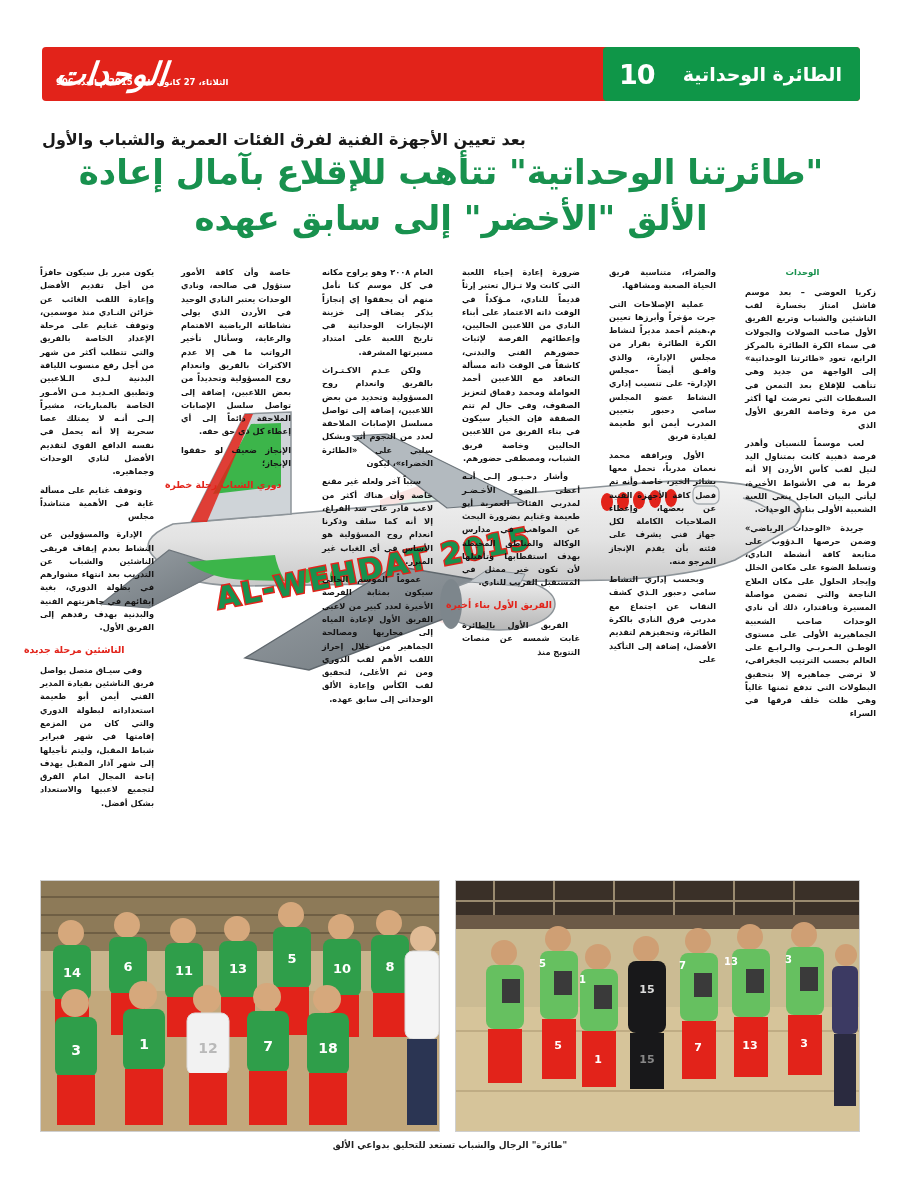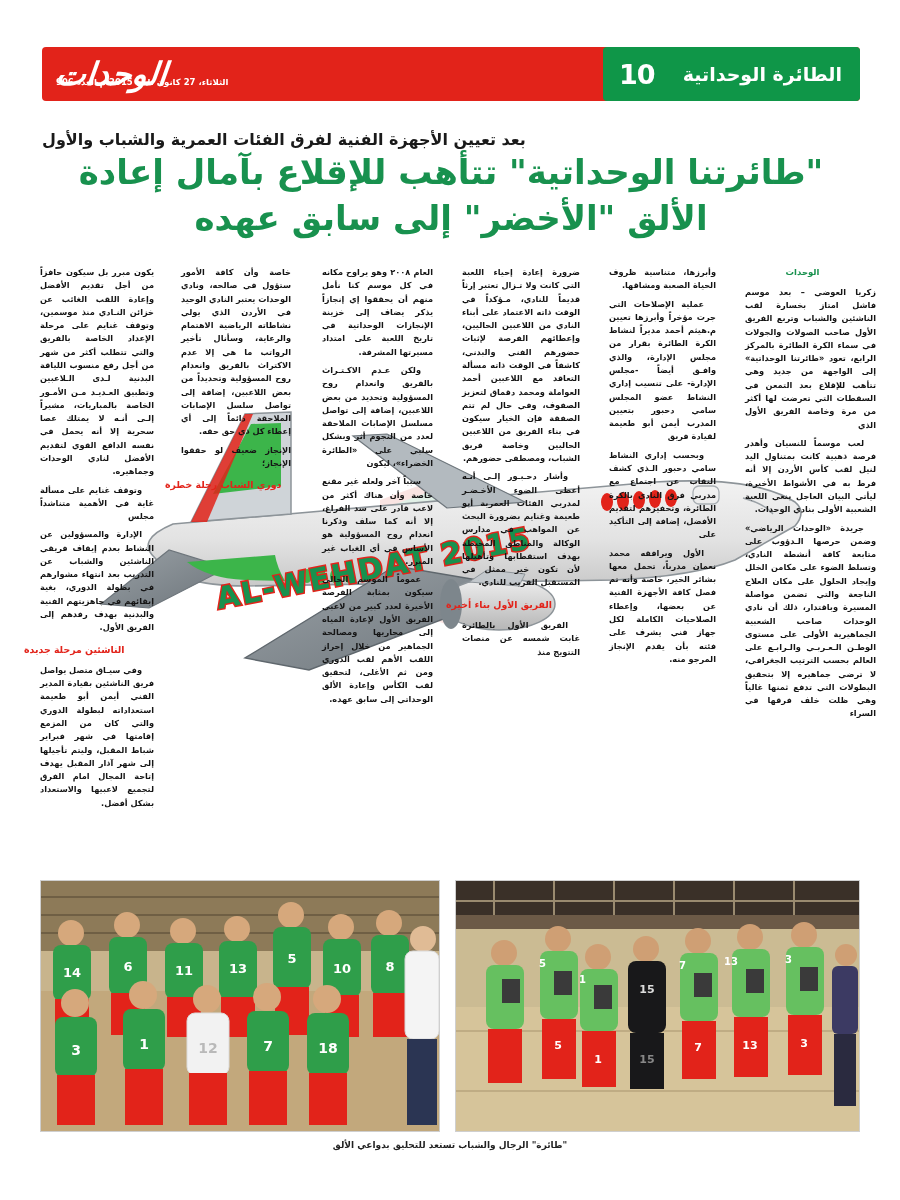--- a/index.html
+++ b/index.html
@@ -216,24 +216,24 @@
   <div class="cols">
 
     <div class="col" id="col1">
       <div class="src-tag">الوحدات</div>
       <p>زكريا العوضي – بعد موسم فاشل امتاز بخسارة لقب الناشئين والشباب وتربع الفريق الأول صاحب الصولات والجولات في سماء الكرة الطائرة بالمركز الرابع، تعود «طائرتنا الوحداتية» إلى الواجهة من جديد وهي تتأهب للإقلاع بعد التمعن في السقطات التي تعرضت لها أكثر من مرة وخاصة الفريق الأول الذي</p>
       <p class="ind">لعب موسماً للنسيان وأهدر فرصة ذهبية كانت بمتناول اليد لنيل لقب كأس الأردن إلا أنه فرط به في الأشواط الأخيرة، ليأتي البيان العاجل بنعي اللعبة الشعبية الأولى بنادي الوحدات.</p>
       <p class="ind">جريدة «الوحدات الرياضي» وضمن حرصها الـدؤوب على متابعة كافة أنشطة النادي، وتسلط الضوء على مكامن الخلل وإيجاد الحلول على مكان العلاج الناجعة والتي تضمن مواصلة المسيرة وباقتدار، ذلك أن نادي الوحدات صاحب الشعبية الجماهيرية الأولى على مستوى الوطـن الـعـربـي والـرابـع على العالم بحسب الترتيب الجغرافي، لا ترضي جماهيره إلا بتحقيق البطولات التي تدفع ثمنها غالياً وهي ظلت خلف فرقها في السراء</p>
     </div>
 
     <div class="col" id="col2">
-      <p>وأبرزها، متناسية ظروف الحياة الصعبة ومشاقها.</p>
+      <p>والضراء، متناسية فريق الحياة الصعبة ومشاقها.</p>
       <p class="ind">عملية الإصلاحات التي جرت مؤخراً وأبرزها تعيين م.هيثم أحمد مديراً لنشاط الكرة الطائرة بقرار من مجلس الإدارة، والذي وافـق أيضاً -مجلس الإدارة- على تنسيب إداري النشاط عضو المجلس سامي دحبور بتعيين المدرب أيمن أبو طعيمة لقيادة فريق</p>
+      <p class="ind">الأول ويرافقه محمد نعمان مدرباً، تحمل معها بشائر الخير، خاصة وأنه تم فصل كافة الأجهزة الفنية عن بعضها، وإعطاء الصلاحيات الكاملة لكل جهاز فني يشرف على فئته بأن يقدم الإنجاز المرجو منه.</p>
       <p class="ind">وبحسب إداري النشاط سامي دحبور الـذي كشف النقاب عن اجتماع مع مدربي فرق النادي بالكرة الطائرة، وتحفيزهم لتقديم الأفضل، إضافة إلى التأكيد على</p>
-      <p class="ind">الأول ويرافقه محمد نعمان مدرباً، تحمل معها بشائر الخير، خاصة وأنه تم فصل كافة الأجهزة الفنية عن بعضها، وإعطاء الصلاحيات الكاملة لكل جهاز فني يشرف على فئته بأن يقدم الإنجاز المرجو منه.</p>
     </div>
 
     <div class="col" id="col3">
       <p>ضرورة إعادة إحياء اللعبة التي كانت ولا تـزال تعتبر إرثاً قديماً للنادي، مـؤكداً في الوقت ذاته الاعتماد على أبناء النادي من اللاعبين الحاليين، وإعطائهم الفرصة لإثبات حضورهم الفني والبدني، كاشفاً في الوقت ذاته مسألة التعاقد مع اللاعبين أحمد العواملة ومحمد دقماق لتعزيز الصفوف، وفي حال لم تتم الصفقة فإن الخيار سيكون في بناء الفريق من اللاعبين الحاليين وخاصة فريق الشباب، ومصطفى حضورهم.</p>
       <p class="ind">وأشار دحـبـور إلـى أنـه أعطى الضوء الأخـضـر لمدربي الفئات العمرية أبو طعيمة وغنايم بضرورة البحث عن المواهب في مدارس الوكالة والمناطق المحيطة بهدف استقطابها وتأهيلها لأن تكون خير ممثل في المستقبل القريب للنادي.</p>
       <div class="sub-red">الفريق الأول بناء أخيرة</div>
       <p class="ind">الفريق الأول بالطائرة غابت شمسه عن منصات التتويج منذ</p>
     </div>
 
     <div class="col" id="col4">

